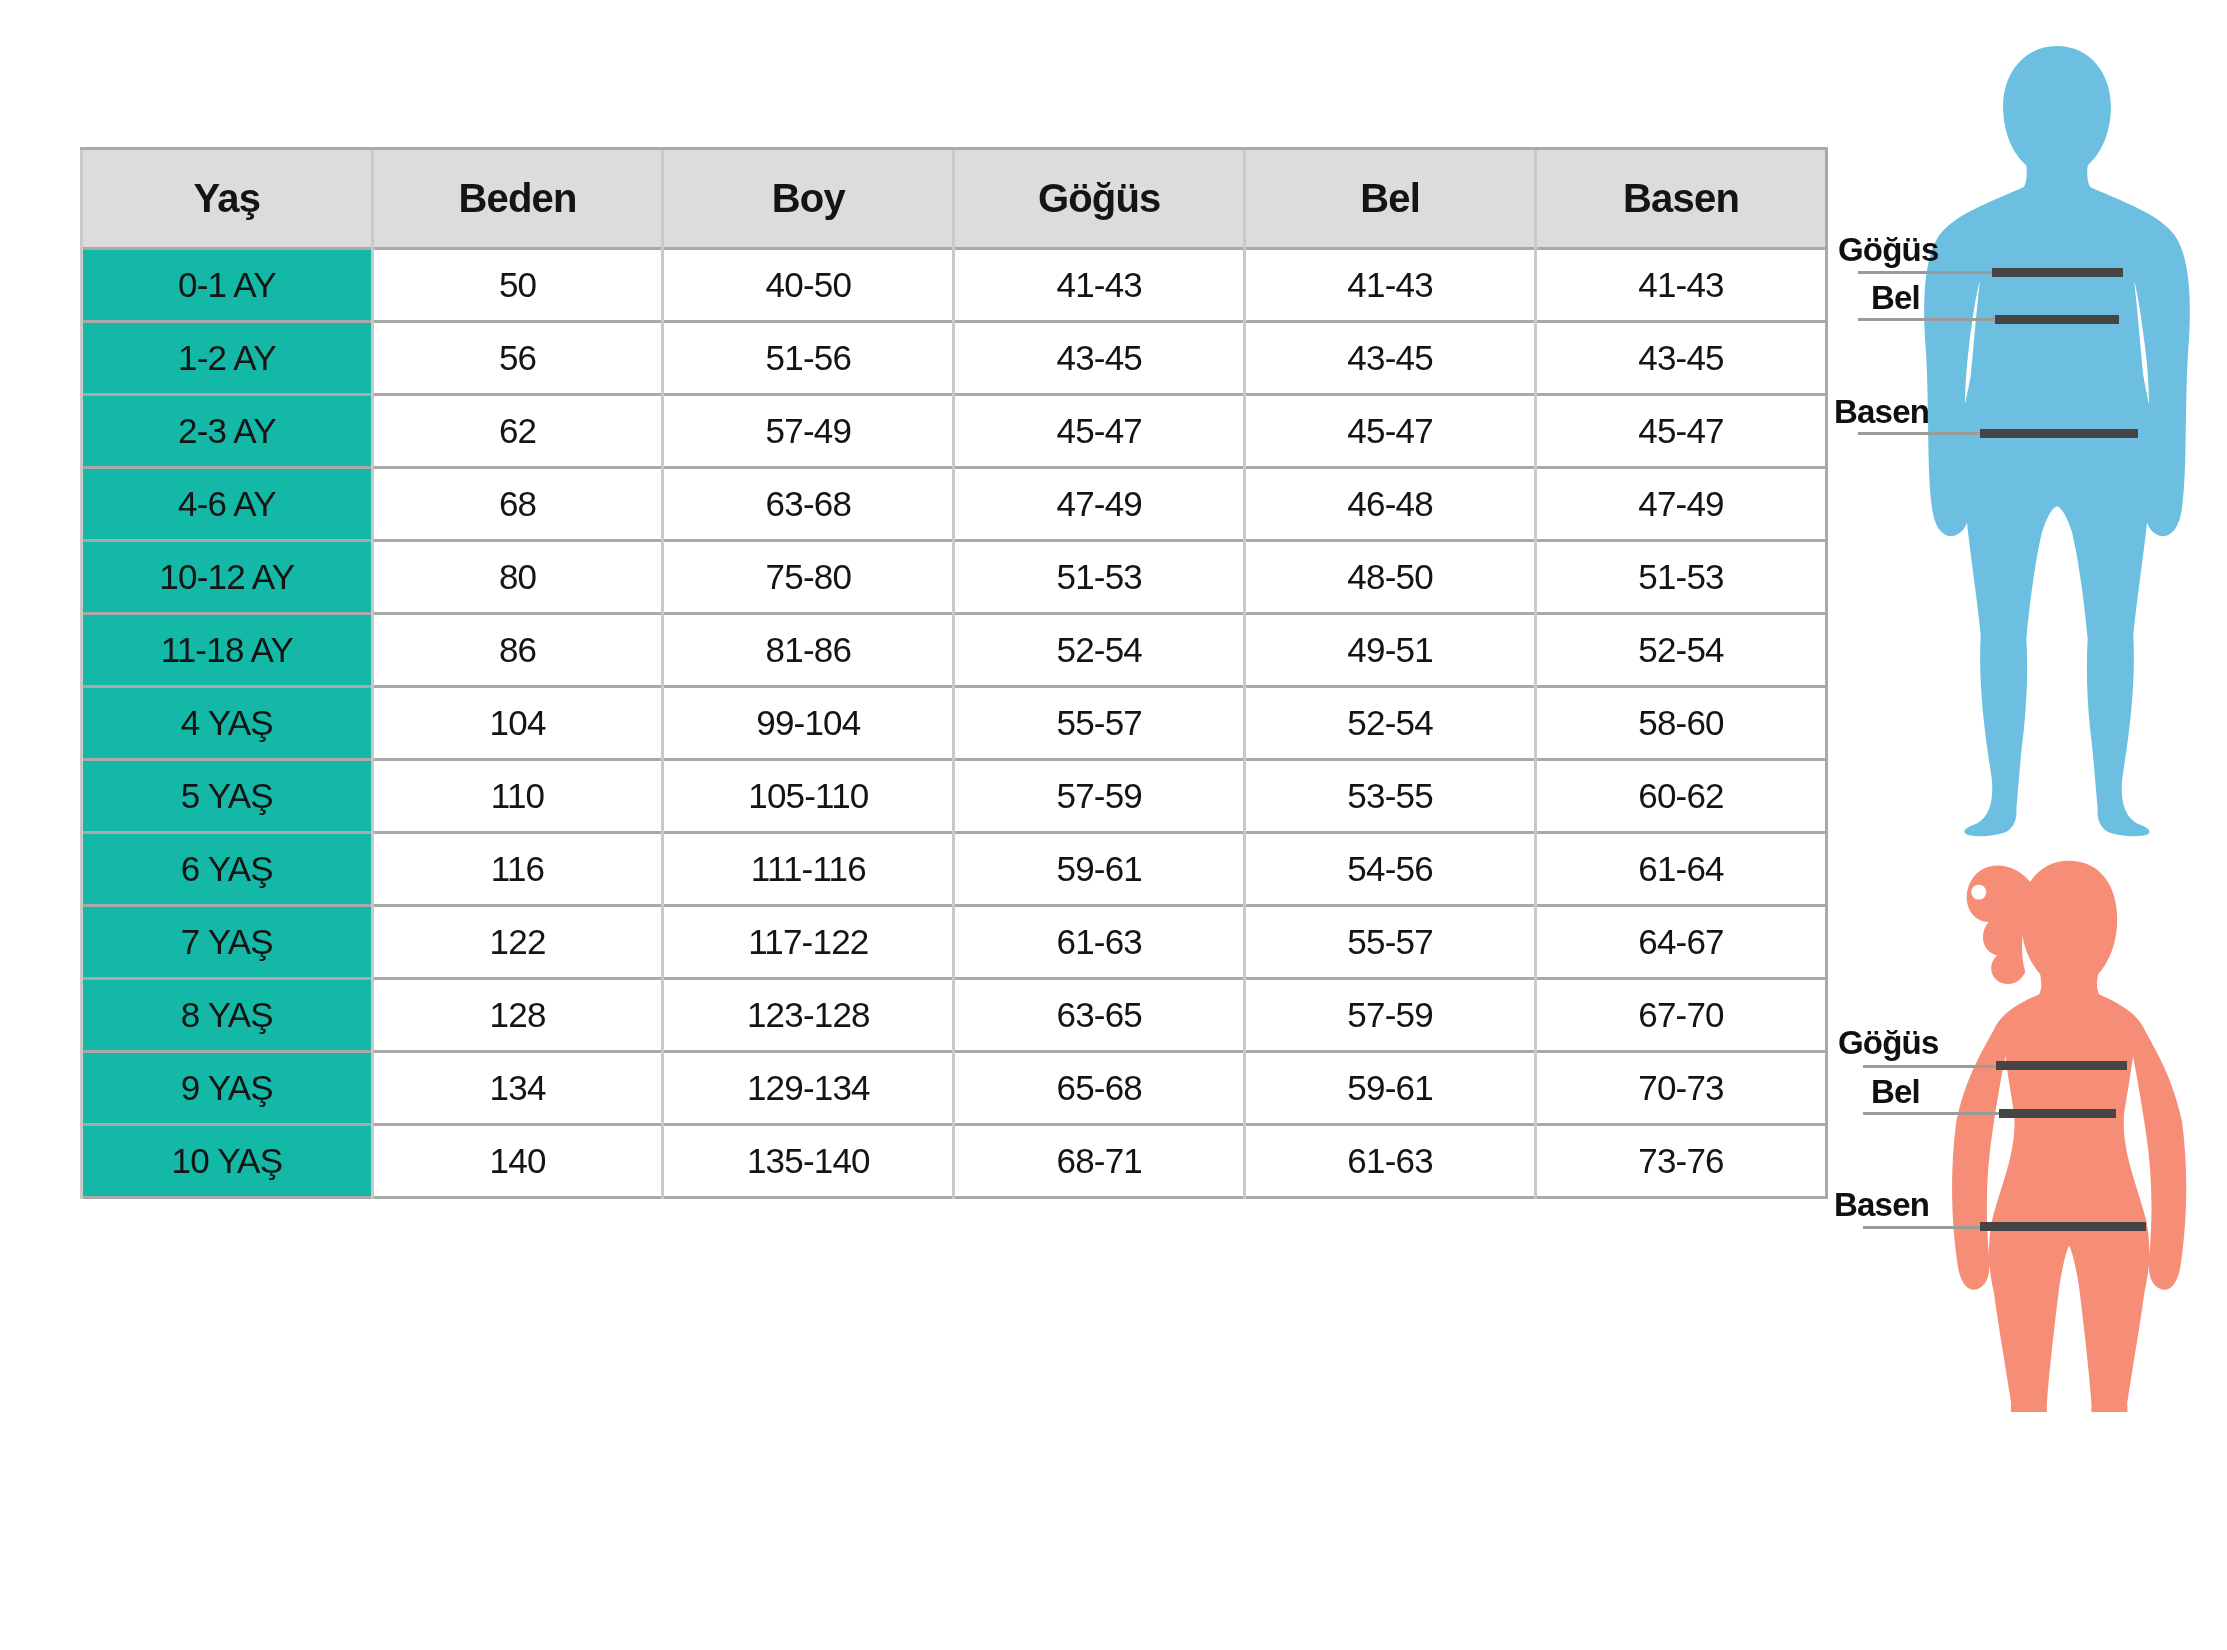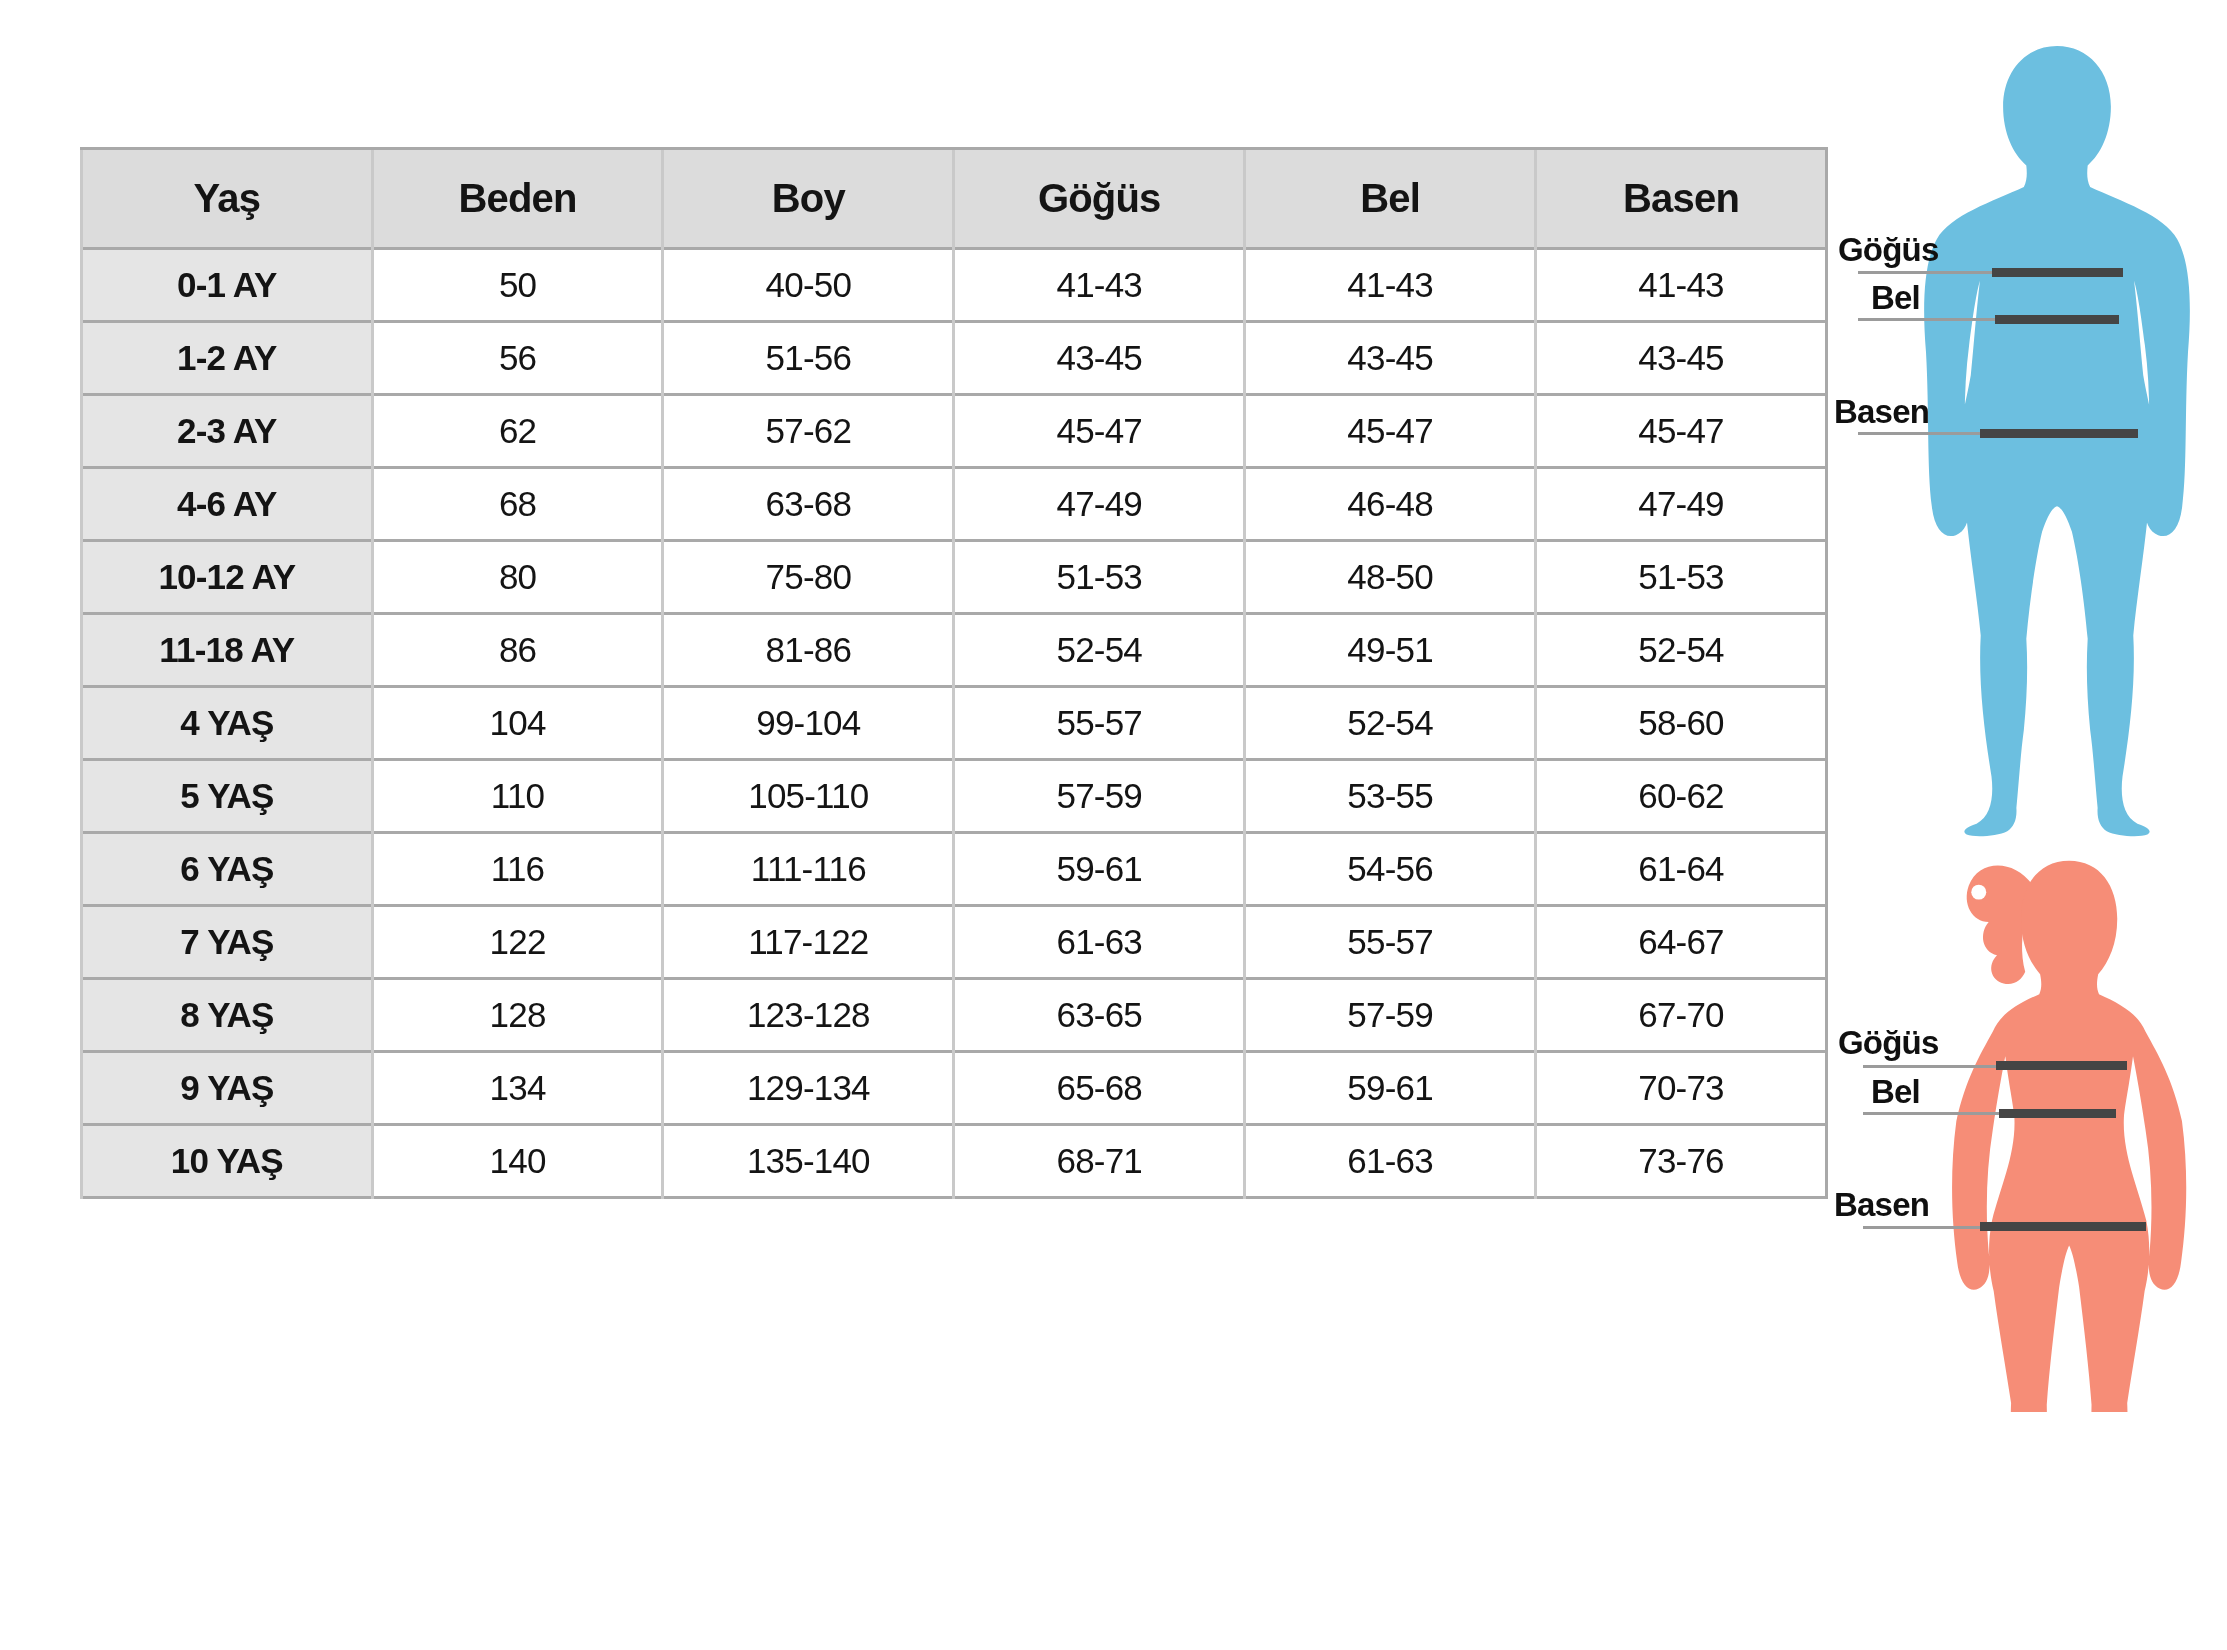--- a/index.html
+++ b/index.html
@@ -20,21 +20,21 @@
     letter-spacing:-0.8px;
     padding:0;
   }
   .size-table th{
     height:97px;background:#dcdcdc;
     font-size:40px;font-weight:700;
   }
   .size-table td{
     height:70px;background:#ffffff;font-size:35px;font-weight:400;
   }
-  .size-table td.agecell{background:#e5e5e5;font-weight:bold;}
+  .size-table td.agecell{background:#14b8a6;}
 
   
   .fig{position:absolute;}
 
   
   .mlabel{
     position:absolute;font-size:33px;font-weight:700;color:#101010;
     letter-spacing:-0.8px;white-space:nowrap;
   }
   .mline-thin{position:absolute;height:3.3px;background:#9b9b9b;}
@@ -78,21 +78,21 @@
         <td class="agecell">1-2 AY</td>
         <td>56</td>
         <td>51-56</td>
         <td>43-45</td>
         <td>43-45</td>
         <td>43-45</td>
       </tr>
         <tr>
         <td class="agecell">2-3 AY</td>
         <td>62</td>
-        <td>57-62</td>
+        <td>57-49</td>
         <td>45-47</td>
         <td>45-47</td>
         <td>45-47</td>
       </tr>
         <tr>
         <td class="agecell">4-6 AY</td>
         <td>68</td>
         <td>63-68</td>
         <td>47-49</td>
         <td>46-48</td>

